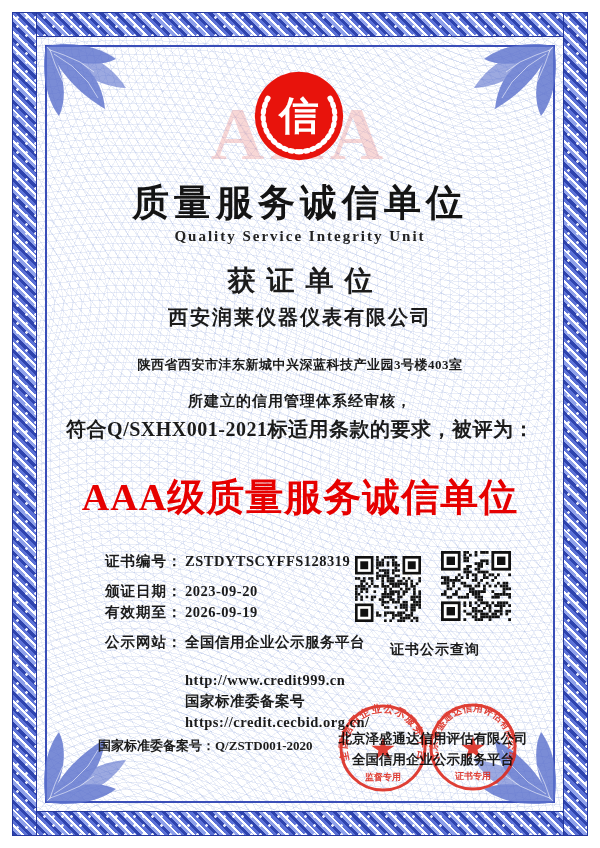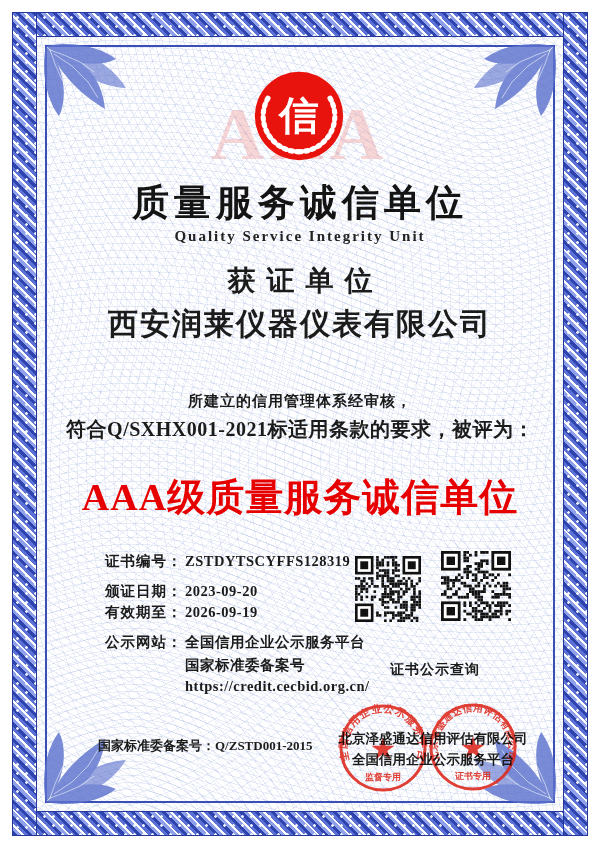--- a/index.html
+++ b/index.html
@@ -44,37 +44,37 @@
   .abs{position:absolute;}
   .ctr{left:0;right:0;text-align:center;}
 
   .watermark{top:92px;font-size:74px;font-weight:bold;color:rgba(236,150,148,.38);
     letter-spacing:6px;z-index:0;}
   .emblem{left:252px;top:66px;width:94px;height:100px;}
 
   .title{top:178px;font-size:37px;font-weight:bold;letter-spacing:5px;color:#141414;}
   .title-en{top:228px;font-size:15px;font-weight:bold;letter-spacing:2px;color:#222;}
   .section-heading{top:262px;font-size:28px;font-weight:bold;letter-spacing:11px;text-indent:11px;}
-  .company{top:304px;font-size:30px;font-weight:bold;letter-spacing:2px;}
+  .company{top:304px;font-size:20px;font-weight:bold;letter-spacing:2px;}
   .address{top:356px;font-size:13px;font-weight:bold;letter-spacing:.5px;}
   .review1{top:392px;font-size:15px;font-weight:bold;letter-spacing:1px;}
   .review2{top:416px;font-size:20px;font-weight:bold;letter-spacing:.5px;}
   .award{top:472px;font-size:38px;font-weight:bold;letter-spacing:1px;}
 
   .details{left:105px;top:552px;width:300px;font-size:14.5px;font-weight:bold;}
   .drow{display:flex;line-height:19px;}
   .dlabel{flex:0 0 80px;letter-spacing:1px;}
   .dval{letter-spacing:.5px;}
-  .mb12{margin-bottom:11px;} .mb10{margin-bottom:2px;} .mb4{margin-bottom:4px;} .mb2{margin-bottom:2px;}
+  .mb12{margin-bottom:11px;} .mb10{margin-bottom:2px;} .mb4{margin-bottom:19px;} .mb2{margin-bottom:2px;}
   .cont{padding-left:80px;}
 
   .qr1{left:355px;top:556px;}
   .qr2{left:441px;top:551px;}
   .qr-caption{left:356px;top:641px;width:158px;text-align:center;
-    font-size:14px;font-weight:bold;letter-spacing:1px;margin-top:20px;}
+    font-size:14px;font-weight:bold;letter-spacing:1px;}
 
   .record{left:98px;top:737px;font-size:13px;font-weight:bold;}
   .issuer{left:337px;top:728px;width:192px;text-align:center;
     font-size:13.5px;font-weight:bold;line-height:21px;}
   .seal{mix-blend-mode:multiply;opacity:.9;}
   .seal1{left:337px;top:702px;}
   .seal2{left:427px;top:701px;}
 </style>
 </head>
 <body>
@@ -150,40 +150,44 @@
       <circle cx="50" cy="50" r="47" fill="#e8130c"></circle>
       <path d="M50,88 A38,38 0 0 1 17,31" stroke="#ffffff" stroke-width="5.5" fill="none" stroke-dasharray="2.5 4.5" stroke-linecap="round"></path>
       <path d="M50,88 A38,38 0 0 0 83,31" stroke="#ffffff" stroke-width="5.5" fill="none" stroke-dasharray="2.5 4.5" stroke-linecap="round"></path>
       <text x="50" y="64" text-anchor="middle" font-size="42" font-weight="bold" fill="#ffffff" font-family="Liberation Serif, DejaVu Serif, serif">信</text>
     </svg>
 
     <div class="abs ctr title-en">Quality Service Integrity Unit</div>
     <div class="abs ctr title">质量服务诚信单位</div>
     <div class="abs ctr section-heading">获证单位</div>
     <div class="abs ctr company">西安润莱仪器仪表有限公司</div>
+    <div class="abs ctr address">陕西省西安市沣东新城中兴深蓝科技产业园3号楼403室</div>
     <div class="abs ctr review1">所建立的信用管理体系经审核，</div>
     <div class="abs ctr review2">符合Q/SXHX001-2021标适用条款的要求，被评为：</div>
     <div class="abs ctr award" style="color:#e60000">AAA级质量服务诚信单位</div>
 
     <div class="abs details">
       <div class="drow mb12">
         <span class="dlabel">证书编号：</span>
         <span class="dval">ZSTDYTSCYFFS128319</span>
       </div>
       <div class="drow mb10">
         <span class="dlabel">颁证日期：</span>
         <span class="dval">2023-09-20</span>
       </div>
       <div class="drow mb12">
         <span class="dlabel">有效期至：</span>
         <span class="dval">2026-09-19</span>
       </div>
       <div class="drow mb4">
         <span class="dlabel">公示网站：</span>
         <span class="dval">全国信用企业公示服务平台</span>
+      </div>
+      <div class="drow cont mb2">
+        <span class="dval">http://www.credit999.cn</span>
       </div>
       <div class="drow cont mb2">
         <span class="dval">国家标准委备案号</span>
       </div>
       <div class="drow cont">
         <span class="dval">https://credit.cecbid.org.cn/</span>
       </div>
     </div>
 
     <svg class="abs qr1" width="66" height="66">
@@ -626,21 +630,21 @@
         <rect x="50.4" y="0" width="19.599999999999998" height="19.599999999999998" fill="#111"></rect>
         <rect x="53.199999999999996" y="2.8" width="14" height="14" fill="#fff"></rect>
         <rect x="56" y="5.6" width="8.399999999999999" height="8.399999999999999" fill="#111"></rect>
         <rect x="0" y="50.4" width="19.599999999999998" height="19.599999999999998" fill="#111"></rect>
         <rect x="2.8" y="53.199999999999996" width="14" height="14" fill="#fff"></rect>
         <rect x="5.6" y="56" width="8.399999999999999" height="8.399999999999999" fill="#111"></rect>
       </svg>
     <div class="abs qr-caption">证书公示查询</div>
 
     <div class="abs record">
-      <span>国家标准委备案号：</span><span>Q/ZSTD001-2015</span>
+      <span>国家标准委备案号：</span><span>Q/ZSTD001-2020</span>
     </div>
     <div class="abs issuer">
       <div>北京泽盛通达信用评估有限公司</div>
       <div>全国信用企业公示服务平台</div>
     </div>
 
     <svg class="abs seal seal1" width="92" height="92" viewBox="0 0 92 92">
       <defs>
           <path id="ringA" d="M12,58 A36,36 0 1 1 80,58"></path>
         </defs>

